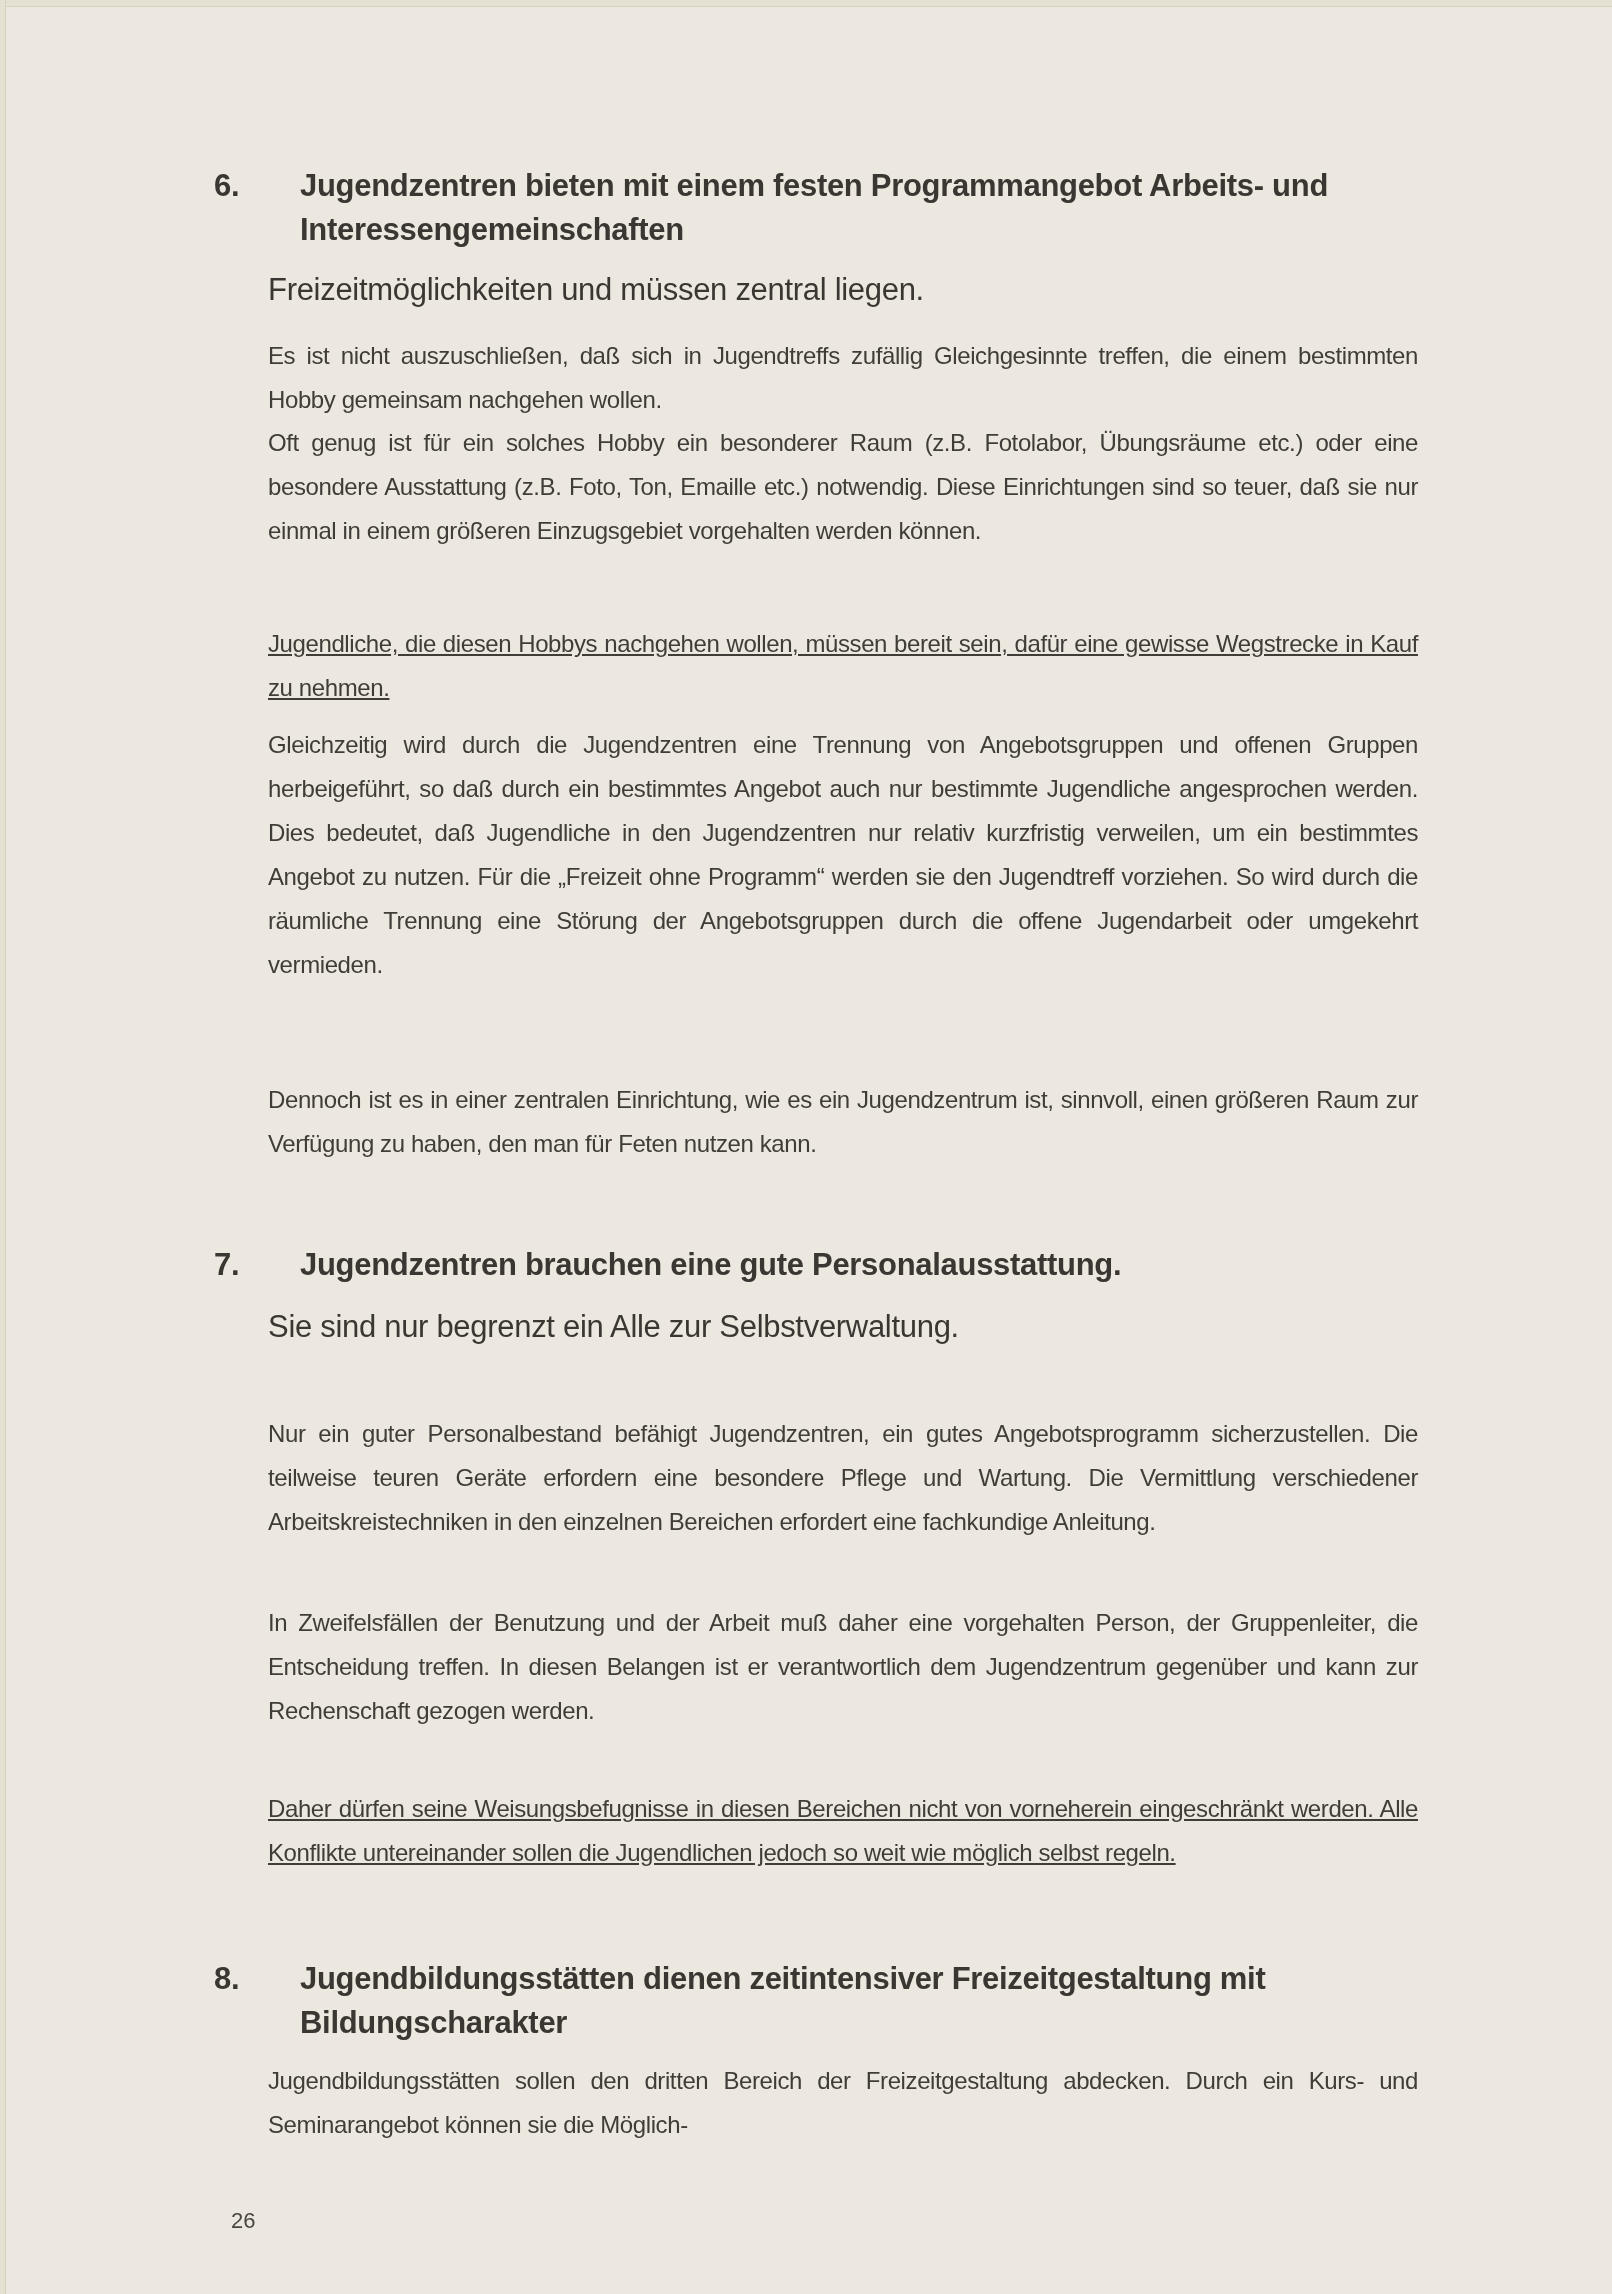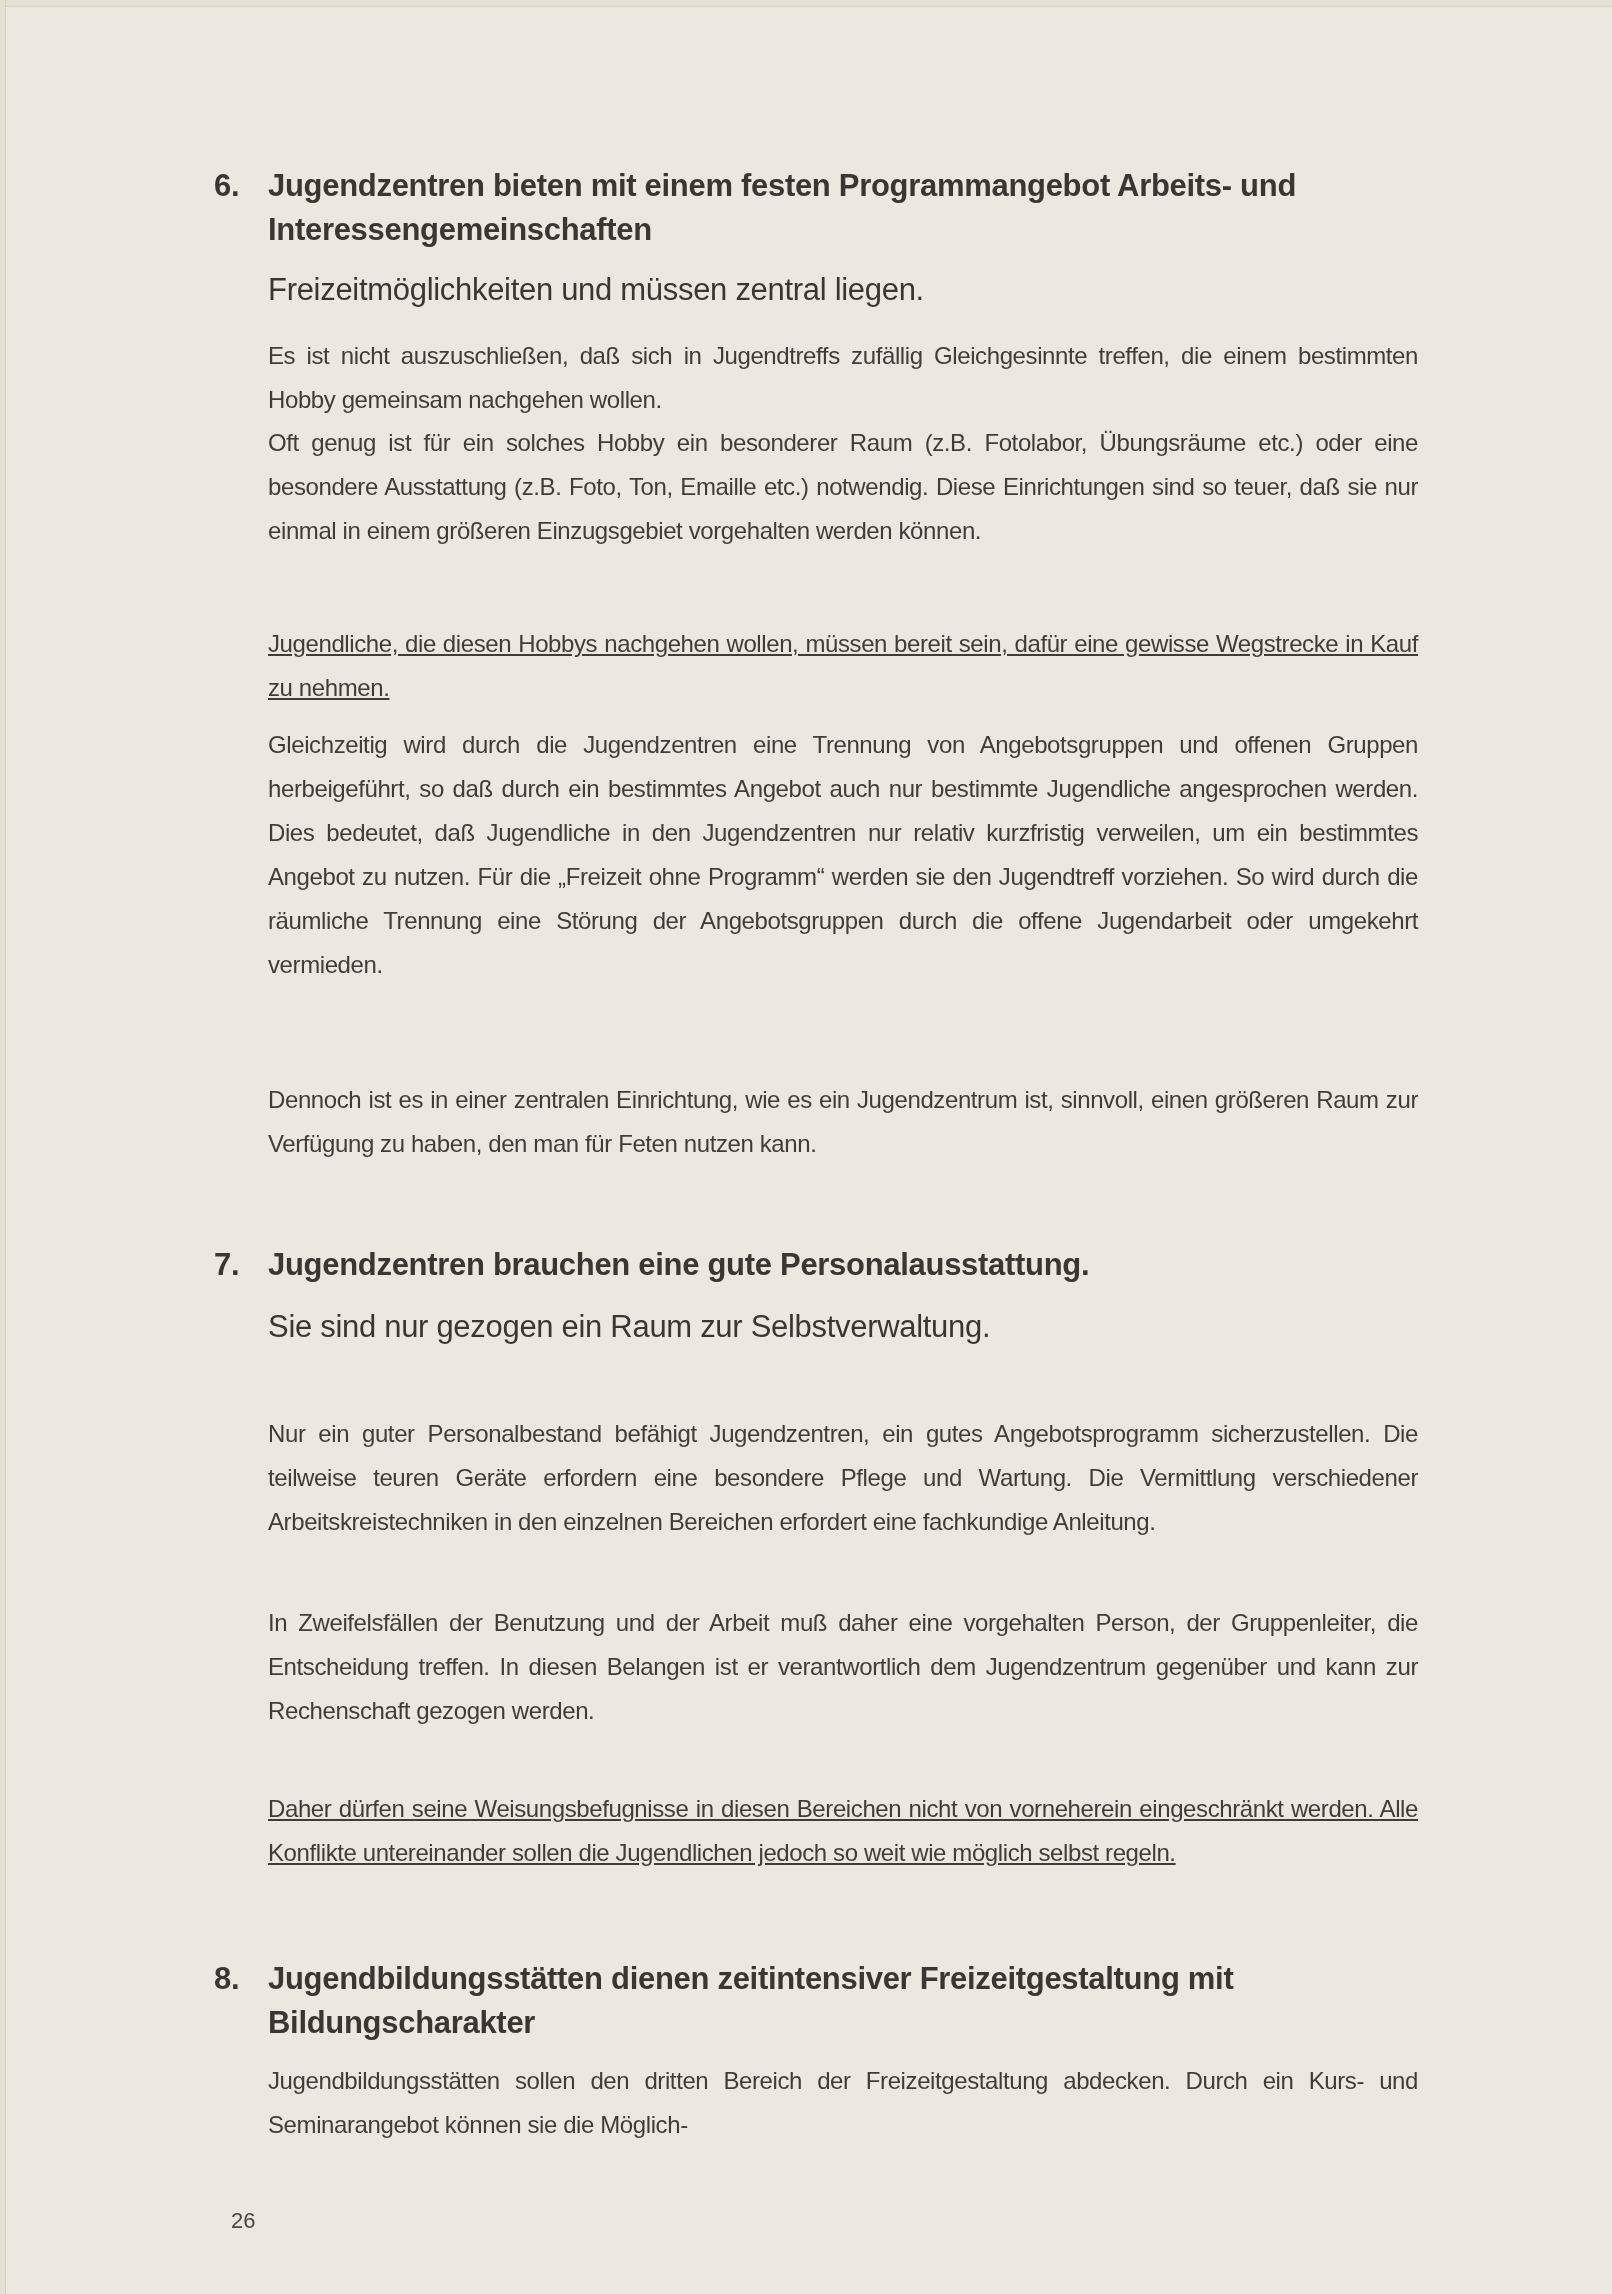--- a/index.html
+++ b/index.html
@@ -39,21 +39,21 @@
       color: #3a3733;
       letter-spacing: -0.3px;
     }
     .heading .num {
       position: absolute;
       left: 0;
       top: 0;
     }
     .heading .text {
       display: block;
-      margin-left: 54px;
+      margin-left: 86px;
     }
     .subhead {
       position: absolute;
       left: 54px;
       width: 1165px;
       font-weight: normal;
       font-size: 31px;
       line-height: 44px;
       letter-spacing: -0.3px;
     }
@@ -93,21 +93,21 @@
   <div class="para" style="top:334px;">Es ist nicht auszuschließen, daß sich in Jugendtreffs zufällig Gleichgesinnte treffen, die einem bestimmten Hobby gemeinsam nachgehen wollen.</div>
   <div class="para" style="top:421px;">Oft genug ist für ein solches Hobby ein besonderer Raum (z.B. Fotolabor, Übungsräume etc.) oder eine besondere Ausstattung (z.B. Foto, Ton, Emaille etc.) notwendig. Diese Einrichtungen sind so teuer, daß sie nur einmal in einem größeren Einzugsgebiet vorgehalten werden können.</div>
   <div class="para" style="top:622px;text-decoration:underline;">Jugendliche, die diesen Hobbys nachgehen wollen, müssen bereit sein, dafür eine gewisse Wegstrecke in Kauf zu nehmen.</div>
   <div class="para" style="top:723px;">Gleichzeitig wird durch die Jugendzentren eine Trennung von Angebotsgruppen und offenen Gruppen herbeigeführt, so daß durch ein bestimmtes Angebot auch nur bestimmte Jugendliche angesprochen werden. Dies bedeutet, daß Jugendliche in den Jugendzentren nur relativ kurzfristig verweilen, um ein bestimmtes Angebot zu nutzen. Für die „Freizeit ohne Programm“ werden sie den Jugendtreff vorziehen. So wird durch die räumliche Trennung eine Störung der Angebotsgruppen durch die offene Jugendarbeit oder umgekehrt vermieden.</div>
   <div class="para" style="top:1078px;">Dennoch ist es in einer zentralen Einrichtung, wie es ein Jugendzentrum ist, sinnvoll, einen größeren Raum zur Verfügung zu haben, den man für Feten nutzen kann.</div>
 
   <div class="heading" style="top:1243px;">
     <span class="num">7.</span>
     <span class="text">Jugendzentren brauchen eine gute Personalausstattung.</span>
   </div>
-  <div class="subhead" style="top:1305px;">Sie sind nur gezogen ein Raum zur Selbstverwaltung.</div>
+  <div class="subhead" style="top:1305px;">Sie sind nur begrenzt ein Alle zur Selbstverwaltung.</div>
 
   <div class="para" style="top:1412px;">Nur ein guter Personalbestand befähigt Jugendzentren, ein gutes Angebotsprogramm sicherzustellen. Die teilweise teuren Geräte erfordern eine besondere Pflege und Wartung. Die Vermittlung verschiedener Arbeitskreistechniken in den einzelnen Bereichen erfordert eine fachkundige Anleitung.</div>
   <div class="para" style="top:1601px;">In Zweifelsfällen der Benutzung und der Arbeit muß daher eine vorgehalten Person, der Gruppenleiter, die Entscheidung treffen. In diesen Belangen ist er verantwortlich dem Jugendzentrum gegenüber und kann zur Rechenschaft gezogen werden.</div>
   <div class="para" style="top:1787px;text-decoration:underline;">Daher dürfen seine Weisungsbefugnisse in diesen Bereichen nicht von vorneherein eingeschränkt werden. Alle Konflikte untereinander sollen die Jugendlichen jedoch so weit wie möglich selbst regeln.</div>
 
   <div class="heading" style="top:1957px;">
     <span class="num">8.</span>
     <span class="text">Jugendbildungsstätten dienen zeitintensiver Freizeitgestaltung mit Bildungscharakter</span>
   </div>
   <div class="para" style="top:2059px;">Jugendbildungsstätten sollen den dritten Bereich der Freizeitgestaltung abdecken. Durch ein Kurs- und Seminarangebot können sie die Möglich-</div>

